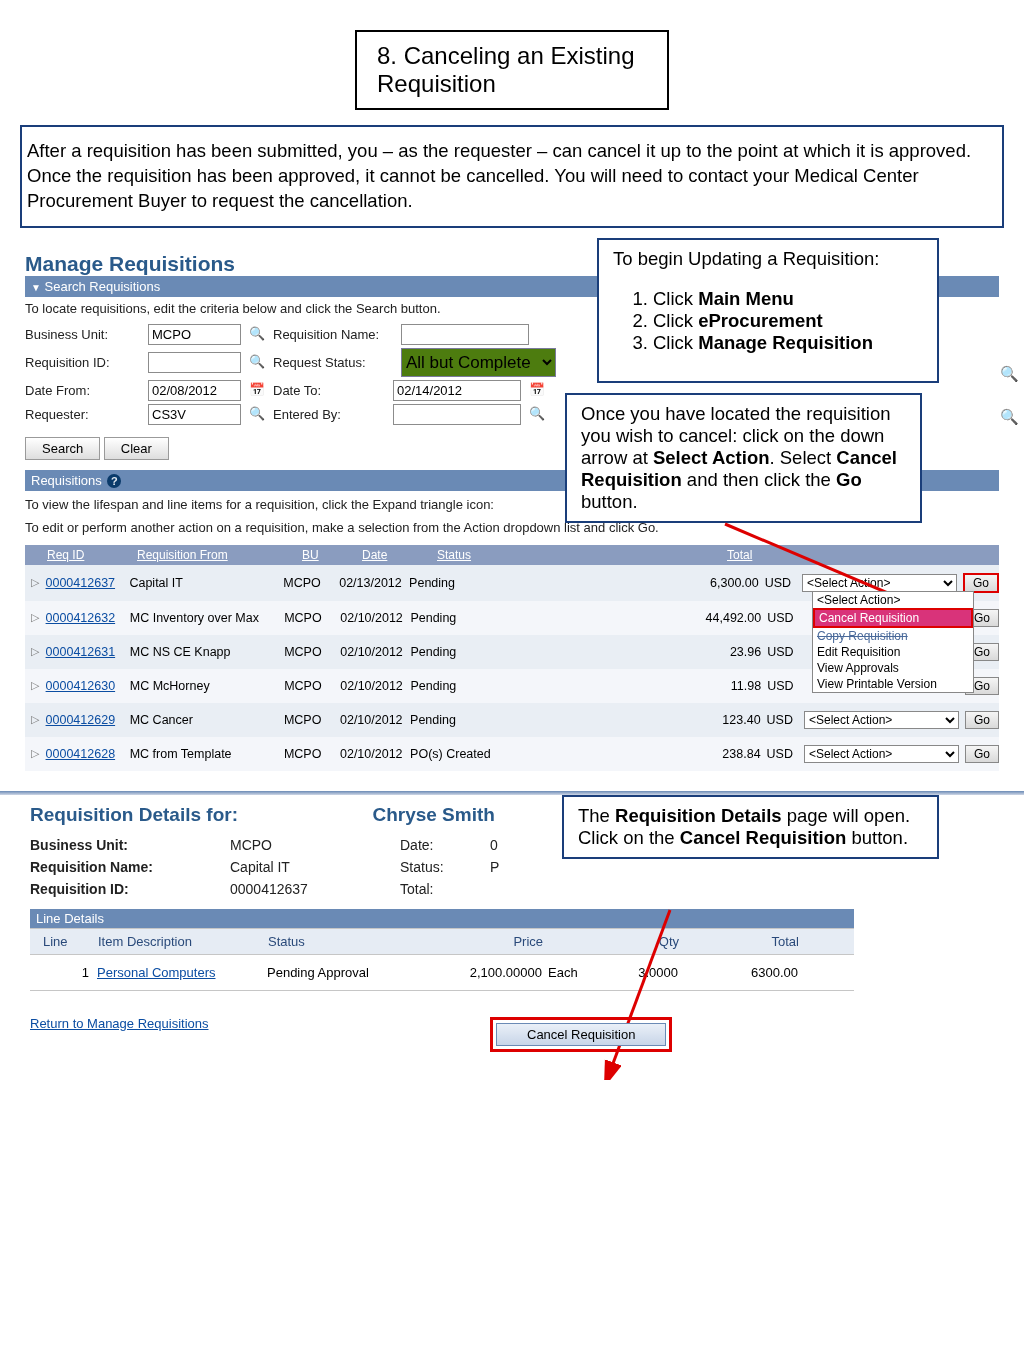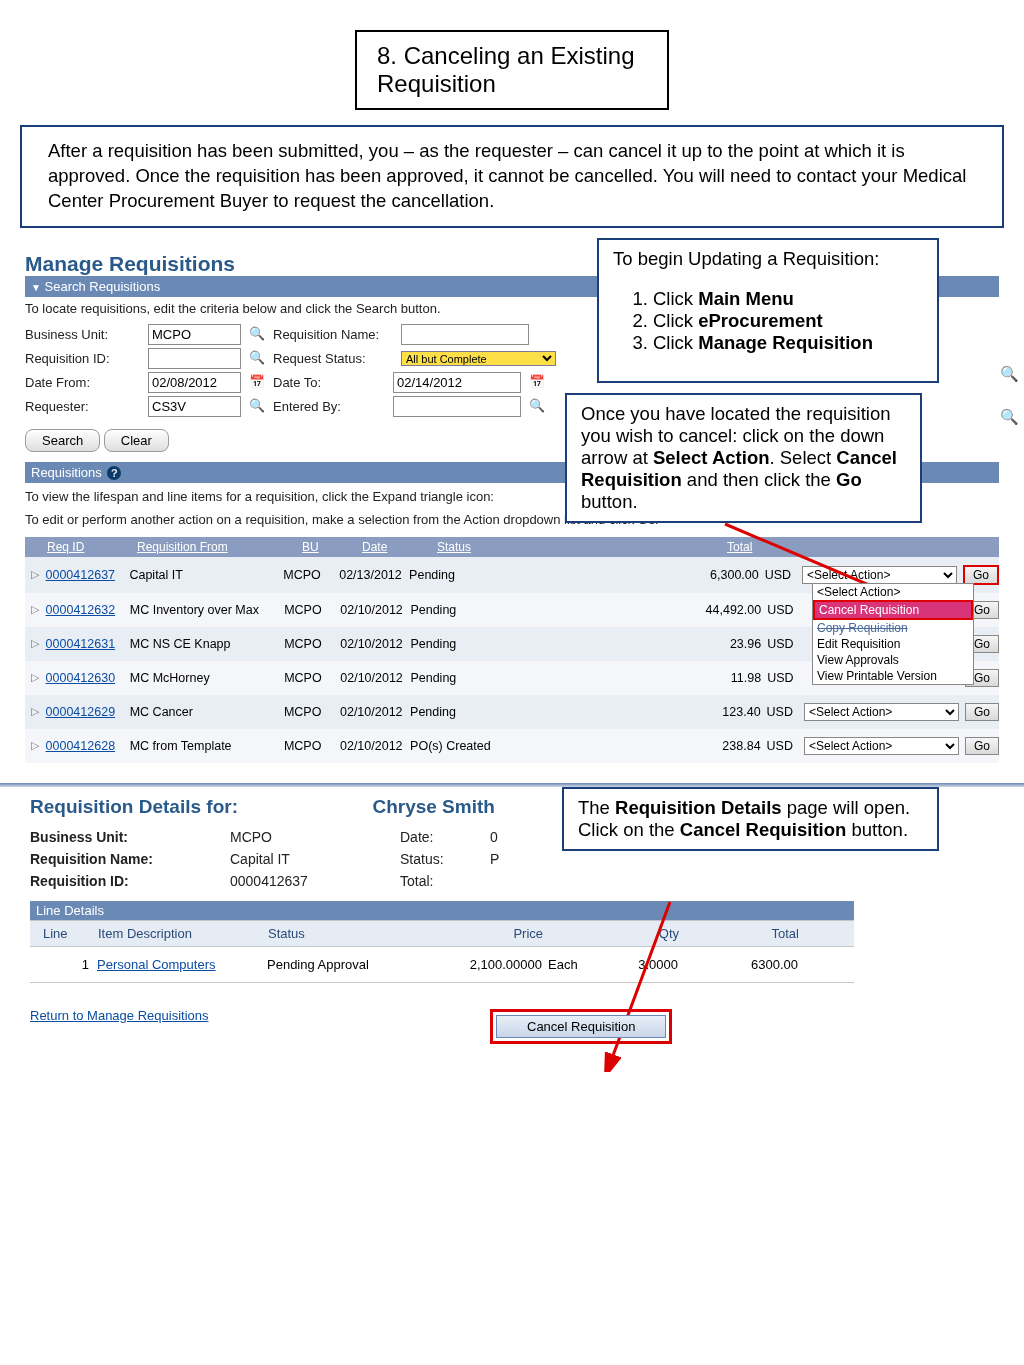--- a/index.html
+++ b/index.html
@@ -1,30 +1,30 @@
 <!DOCTYPE html>
 <html><head>
 <meta charset="utf-8">
 <style>
 body{font-family:Arial,Helvetica,sans-serif;margin:0;background:#fff;width:1024px}
 .doc-title{border:2px solid #000;margin:30px auto 15px;width:270px;padding:10px 20px;font-size:24px}
-.instr-box{border:2px solid #1a3e7a;margin:0 20px 25px;padding:12px 26px;font-size:18.5px;line-height:1.35}
+.instr-box{border:2px solid #1a3e7a;margin:0 20px 25px;padding:12px 5px;font-size:18.5px;line-height:1.35}
 .page-title{font:bold 21px/1 "Arial";color:#2a5a8a;margin:0 0 2px 25px}
 .blue-bar{background:#6a8ab5;color:#fff;font-size:13px;padding:3px 6px;margin:0 25px}
 .blue-bar.small{margin:4px 25px 0}
 .help-ico{display:inline-block;width:14px;height:14px;background:#0a3a6a;border-radius:50%;color:#e0e8f0;font:bold 11px/14px Arial;text-align:center;margin-left:2px}
 .search-form{margin:0 25px 10px;font-size:13px;color:#222}
 .tip{margin:4px 0 8px}
 .form-row{display:flex;align-items:center;gap:8px;margin:3px 0}
 .lbl{width:115px}
 .lbl2{width:120px}
 .inp{border:1px solid #8c8c8c;background:#fff;height:19px;font-size:13px;padding:0 3px}
-.sel{border:1px solid #7a7a9c;background:#fde047;height:15px;font-size:11px;width:155px}
+.sel{border:1px solid #7a7a9c;background:#4d7c0f;height:29px;font-size:17px;width:155px}
 .mag,.cal{display:inline-block;width:16px;height:16px;font-size:13px;color:#2a5a8a;text-align:center}
-.btn{border:1px solid #9a9a9a;background:linear-gradient(#fff,#dedede);font-size:13px;padding:3px 16px;border-radius:8px;cursor:pointer}
+.btn{border:1px solid #9a9a9a;background:linear-gradient(#fff,#dedede);font-size:13px;padding:3px 16px;border-radius:0;cursor:pointer}
 .note1,.note2,.note3{position:absolute;background:#fff;border:2px solid #1a3e7a;font-size:18.5px;padding:8px 14px}
 .rel{position:relative}
 .req-hint{margin:6px 25px 0;font-size:13px;color:#222;line-height:1.3}
 .tbl-wrap{margin:8px 25px 0}
 .col-hdr{background:#8a9cbf;display:flex;font-size:12px;color:#fff;padding:3px 0}
 .col-hdr span{text-decoration:underline}
 .data-row{display:flex;align-items:center;font-size:12.5px;padding:8px 0}
 .data-row:nth-child(even){background:#e9eef4}
 .data-row:nth-child(odd){background:#f4f6fa}
 .tri{color:#777;font-size:11px;width:22px;text-align:center}

